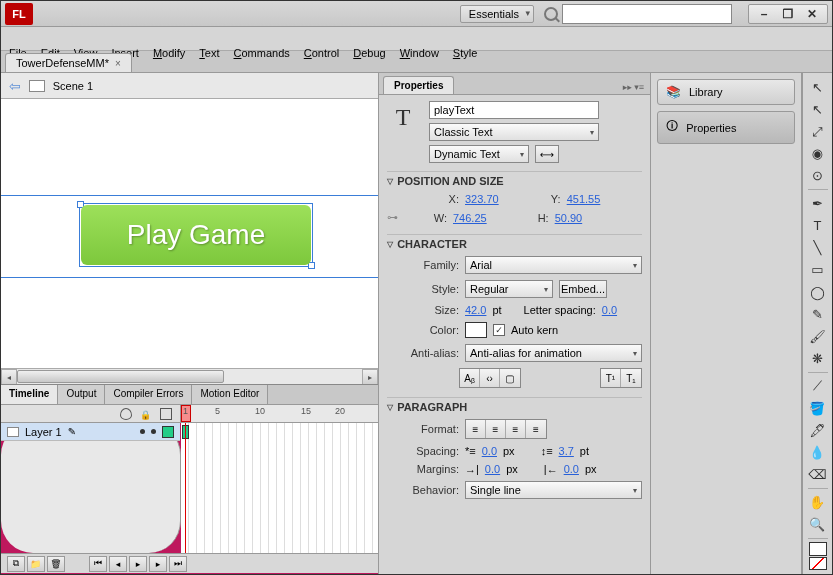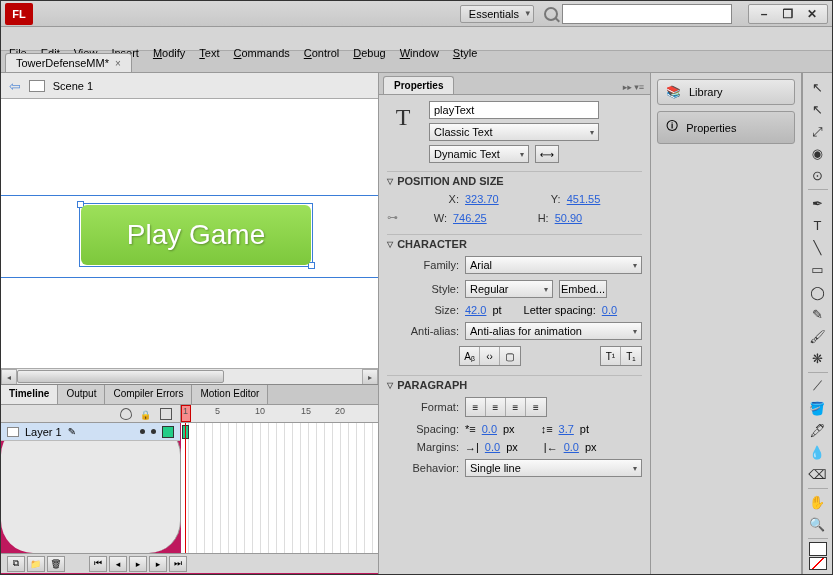--- a/index.html
+++ b/index.html
@@ -298,20 +298,26 @@
             </div>
           <button class="embed-btn">Embed...</button>
         </div>
         <div class="field-row">
           <span class="field-label">Size:</span>
           <span class="val-link">42.0</span>
           <span>pt</span>
           <span style="width:10px"></span>
           <span>Letter spacing:</span>
           <span class="val-link">0.0</span>
+        </div>
+        <div class="field-row">
+          <span class="field-label">Color:</span>
+          <div class="color-well"></div>
+          <span class="checkbox">✓</span>
+          <span>Auto kern</span>
         </div>
         <div class="field-row">
           <span class="field-label">Anti-alias:</span>
           <div class="combo" style="flex:1">
               <span>Anti-alias for animation</span>
             </div>
         </div>
         <div class="field-row" style="padding-left:72px">
           <div class="btn-group">
             <div class="tb">Aᵦ</div>

